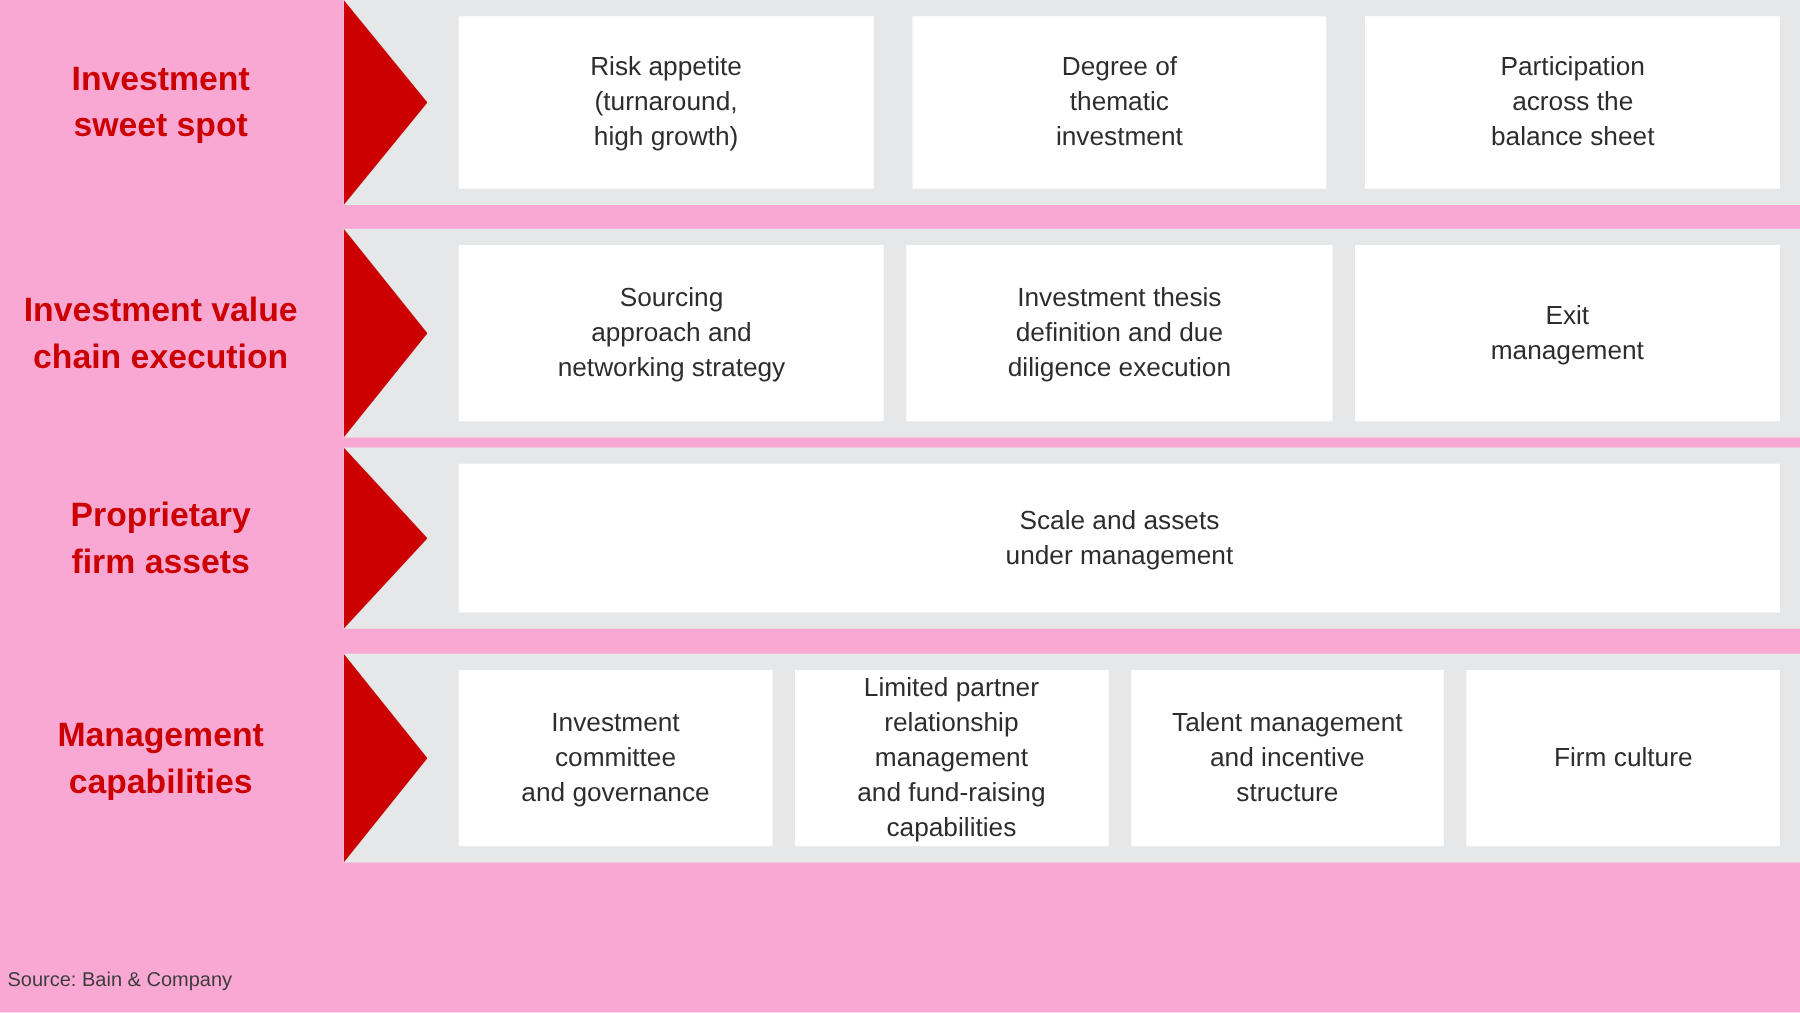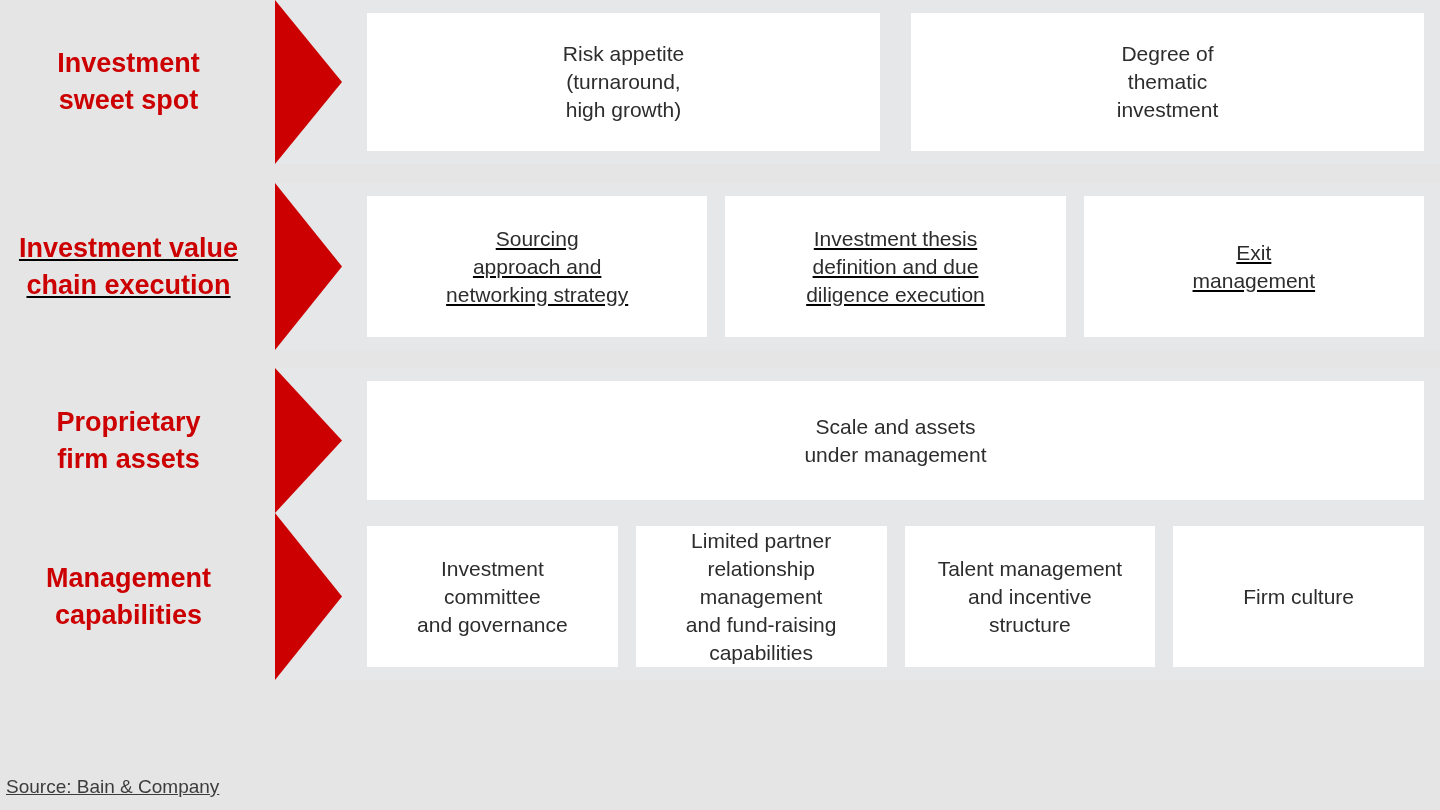--- a/index.html
+++ b/index.html
@@ -1,27 +1,27 @@
 <!DOCTYPE html>
 <html><head>
 <meta charset="utf-8">
 <style>
   html, body { margin: 0; padding: 0; background: #ffffff; }
   .canvas {
     position: relative;
     width: 1440px;
     height: 810px;
-    background: #e5e5e5;
+    background: #f9a8d4;
     font-family: "Liberation Sans", sans-serif;
     overflow: hidden;
   }
   .row { display: flex; width: 100%; }
   .row-1 { height: 164px; margin-bottom: 19px; }
-  .row-2 { height: 167px; margin-bottom: 18px; text-decoration: underline; }
-  .row-3 { height: 145px; }
+  .row-2 { height: 167px; margin-bottom: 8px; }
+  .row-3 { height: 145px; margin-bottom: 20px; }
   .row-4 { height: 167px; }
   .label-col {
     width: 275px;
     flex: 0 0 275px;
     display: flex;
     align-items: center;
     justify-content: center;
     box-sizing: border-box;
     padding-right: 18px;
   }
@@ -69,22 +69,21 @@
     line-height: 28px;
     white-space: pre-line;
     box-sizing: border-box;
     padding: 4px 6px;
   }
   .source-note {
     position: absolute;
     left: 6px;
     top: 776px;
     color: #3c3c3c;
-    font-size: 19px;
-    text-decoration: underline;
+    font-size: 16px;
   }
 </style>
 </head>
 <body>
 
 <div class="canvas">
 
   <div class="row row-1">
     <div class="label-col">
       <div class="row-label">Investment
@@ -92,20 +91,23 @@
     </div>
     <div class="band">
       <div class="arrow"></div>
       <div class="boxes cols-5">
         <div class="box">Risk appetite
 (turnaround,
 high growth)</div>
         <div class="box">Degree of
 thematic
 investment</div>
+        <div class="box">Participation
+across the
+balance sheet</div>
       </div>
     </div>
   </div>
 
   <div class="row row-2">
     <div class="label-col">
       <div class="row-label">Investment value
 chain execution</div>
     </div>
     <div class="band">

